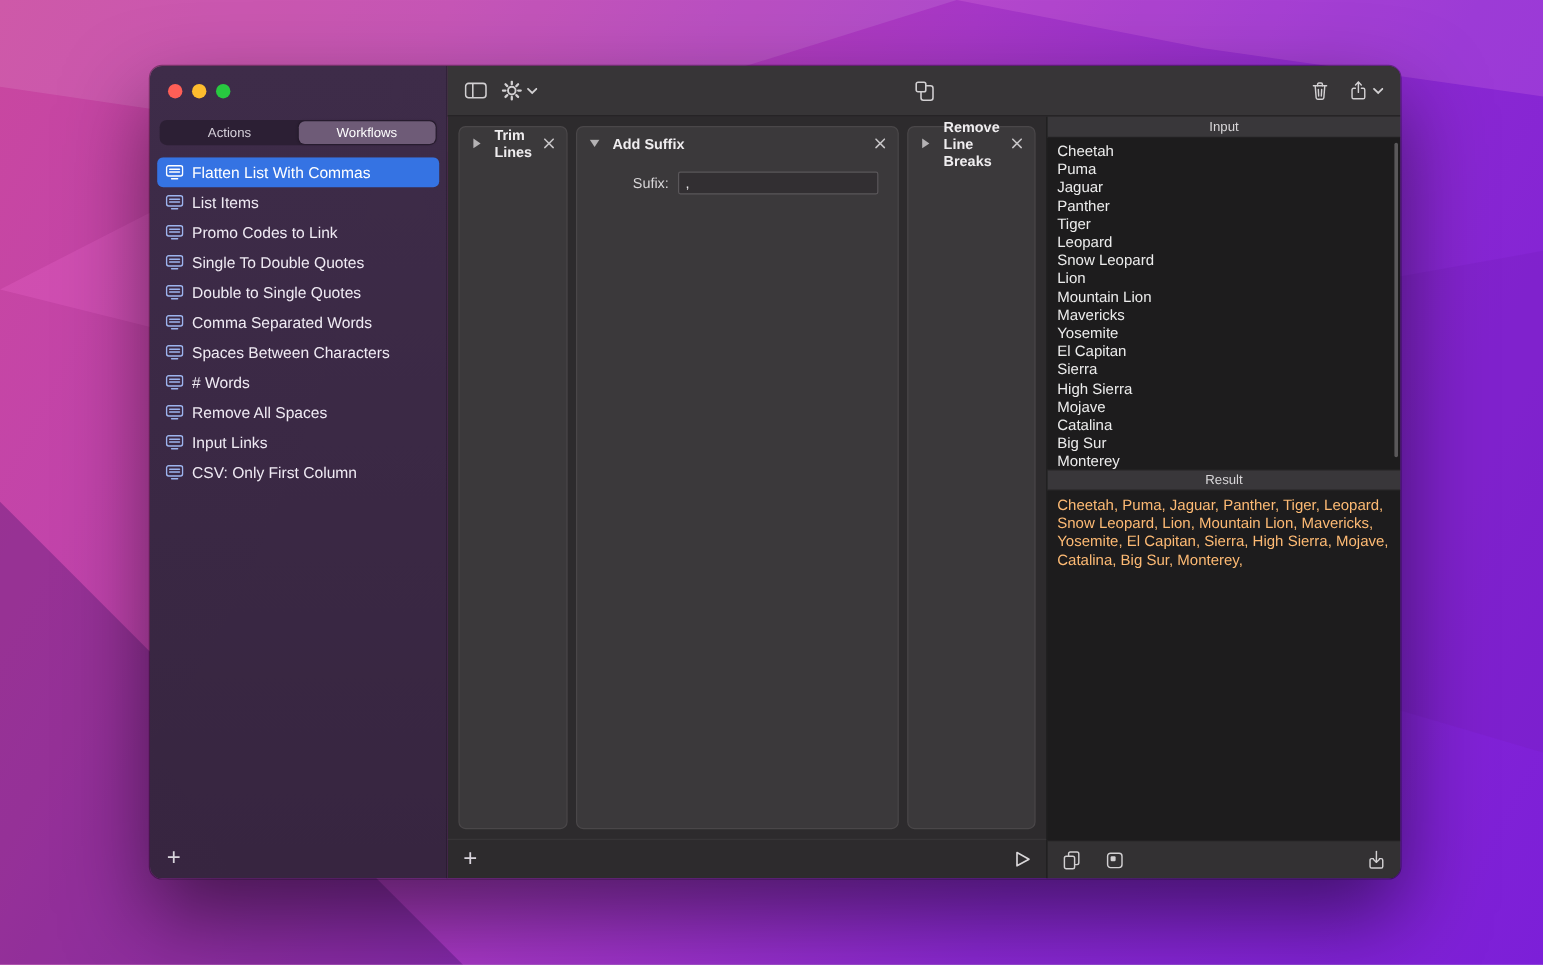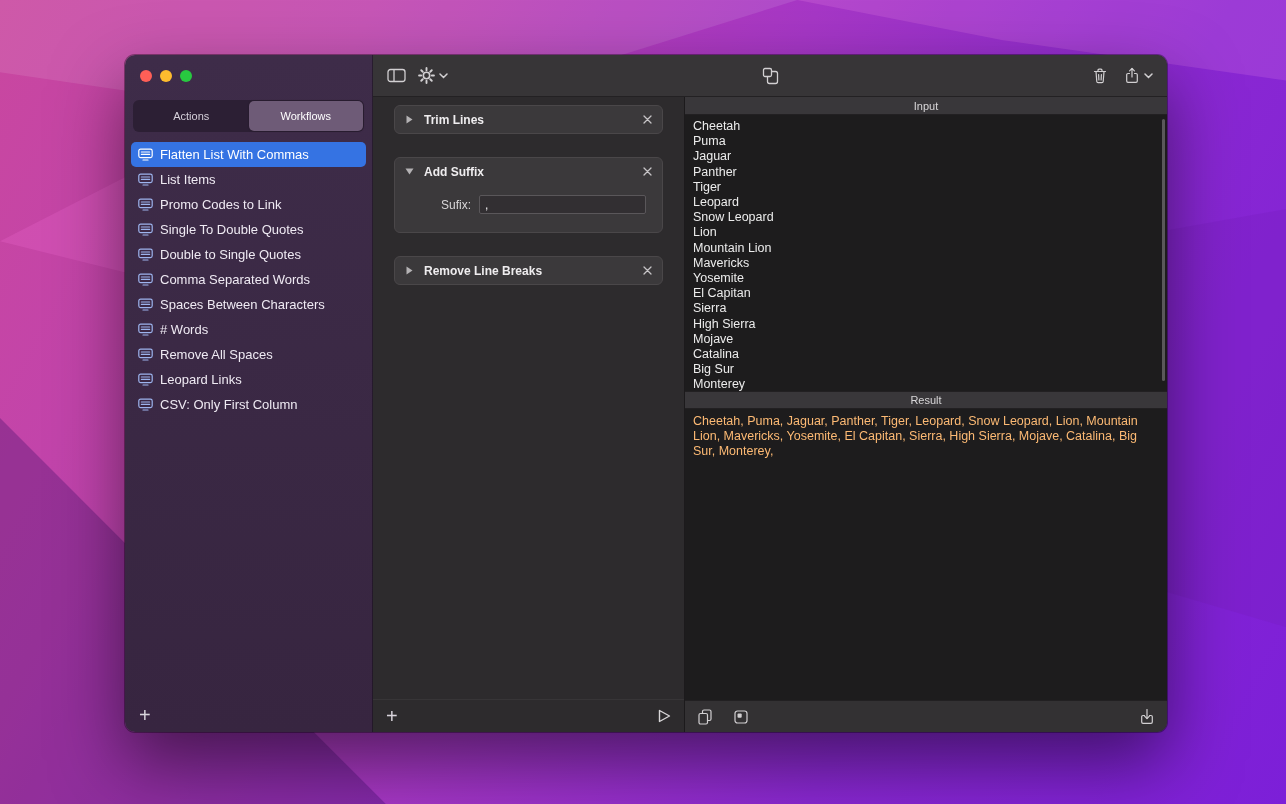--- a/index.html
+++ b/index.html
@@ -21,21 +21,21 @@
     border-radius:10px; overflow:hidden; display:flex;
     box-shadow:0 30px 70px rgba(0,0,0,0.5), 0 0 0 1px rgba(0,0,0,0.35); }
 
   
   .sidebar { flex:0 0 248px; background:linear-gradient(180deg,#3e2c49 0%,#372540 100%);
     display:flex; flex-direction:column; border-right:1px solid rgba(0,0,0,0.35); }
   .traffic { height:42px; display:flex; align-items:center; padding-left:15px; gap:8px; }
   .tl { width:12px; height:12px; border-radius:50%; }
   .tl.red{background:#ff5f57} .tl.yellow{background:#febc2e} .tl.green{background:#28c840}
   .segmented { margin:3px 8px 10px; display:flex; background:rgba(0,0,0,0.28);
-    border-radius:6px; padding:1px; height:32px; }
+    border-radius:6px; padding:1px; height:21px; }
   .seg { flex:1; display:flex; align-items:center; justify-content:center;
     font-size:11px; color:#d6d0da; border-radius:5px; }
   .seg.selected { background:#6e5b77; color:#fff; box-shadow:0 0 2px rgba(0,0,0,0.3); }
   .items { flex:1; padding:0 6px; overflow:hidden; }
   .item { display:flex; align-items:center; gap:7px; height:25px; padding:0 7px;
     border-radius:5px; font-size:13px; color:#efeaf3; white-space:nowrap; }
   .item.selected { background:#3573e3; color:#fff; }
   .wficon { color:#9db4ee; display:flex; flex:0 0 auto; }
   .item.selected .wficon { color:#fff; }
   .sidebar-footer { height:34px; display:flex; align-items:center; padding:0 14px; }
@@ -47,21 +47,21 @@
     display:flex; align-items:center; padding:0 14px; position:relative; }
   .tb-left { display:flex; align-items:center; gap:12px; }
   .tb-center { position:absolute; left:0; right:0; display:flex; justify-content:center; pointer-events:none; }
   .tb-center > * { pointer-events:auto; }
   .tb-right { margin-left:auto; display:flex; align-items:center; gap:16px; }
   .tb-btn { display:flex; align-items:center; gap:4px; color:#d2d0d2; background:none; border:none; }
   .content { flex:1; display:flex; min-height:0; }
 
   
   .steps-panel { flex:0 0 300px; display:flex; flex-direction:column; border-right:1px solid #1c1a1c; }
-  .steps { flex:1; padding:8px 21px; display:flex; flex-direction:column; gap:23px; }
+  .steps { flex:1; padding:8px 9px; display:flex; gap:7px; }
   .card { background:#3b393b; border:1px solid #4a4749; border-radius:6px; }
   .card-header { height:27px; display:flex; align-items:center; padding:0 10px; gap:10px; }
   .card-title { font-size:12px; font-weight:bold; color:#efedef; flex:1; }
   .disclosure { display:flex; width:9px; justify-content:center; }
   .close-x { display:flex; color:#c6c4c6; background:none; border:none; }
   .card-body { padding:10px 16px 18px 0; display:flex; align-items:center; }
   .field-label { flex:0 0 76px; text-align:right; font-size:12px; color:#d8d6d8; margin-right:8px; }
   .field-input { flex:1; height:19px; background:#322f32; border:1px solid #5a575a;
     border-radius:2px; color:#eceaec; font-size:12px; padding:0 5px; font-family:inherit; min-width:0; }
   .steps-footer { flex:0 0 33px; display:flex; align-items:center; justify-content:space-between;
@@ -212,21 +212,21 @@
       </div>
       <div class="item">
         <span class="wficon">
             <svg width="15" height="13" viewBox="0 0 15 13" fill="none" stroke="currentColor" stroke-width="1.2" stroke-linecap="round">
               <rect x="0.8" y="1.2" width="13.4" height="8.4" rx="1.8"></rect>
               <line x1="3.4" y1="4" x2="11.6" y2="4"></line>
               <line x1="3.4" y1="6.4" x2="11.6" y2="6.4"></line>
               <line x1="5" y1="12" x2="10" y2="12"></line>
             </svg>
           </span>
-        <span>Leopard Links</span>
+        <span>Input Links</span>
       </div>
       <div class="item">
         <span class="wficon">
             <svg width="15" height="13" viewBox="0 0 15 13" fill="none" stroke="currentColor" stroke-width="1.2" stroke-linecap="round">
               <rect x="0.8" y="1.2" width="13.4" height="8.4" rx="1.8"></rect>
               <line x1="3.4" y1="4" x2="11.6" y2="4"></line>
               <line x1="3.4" y1="6.4" x2="11.6" y2="6.4"></line>
               <line x1="5" y1="12" x2="10" y2="12"></line>
             </svg>
           </span>

